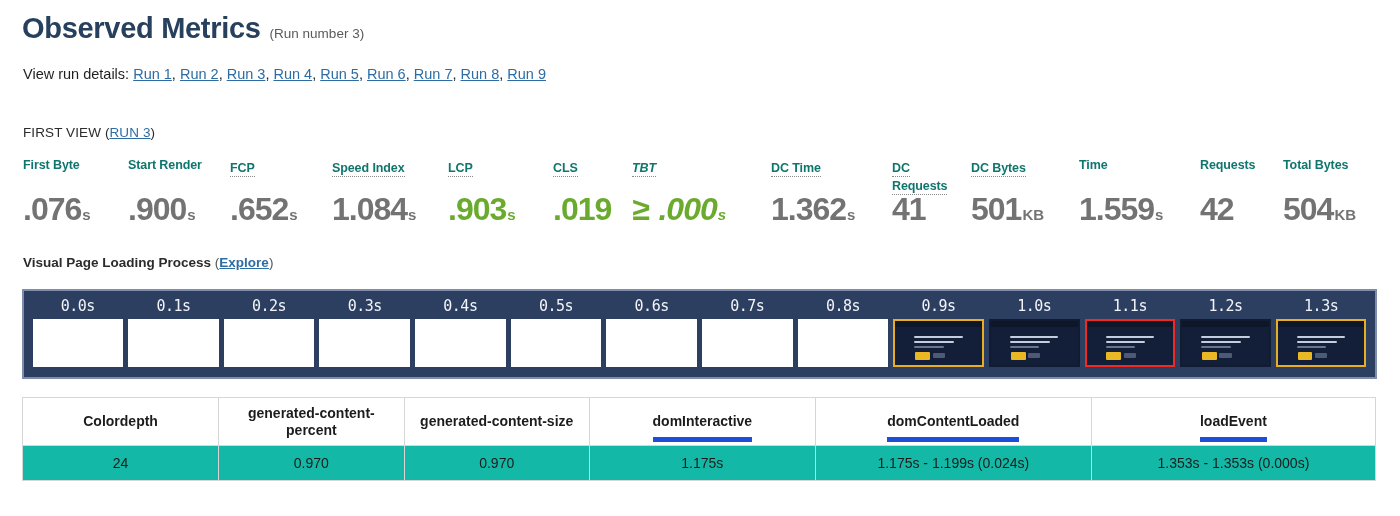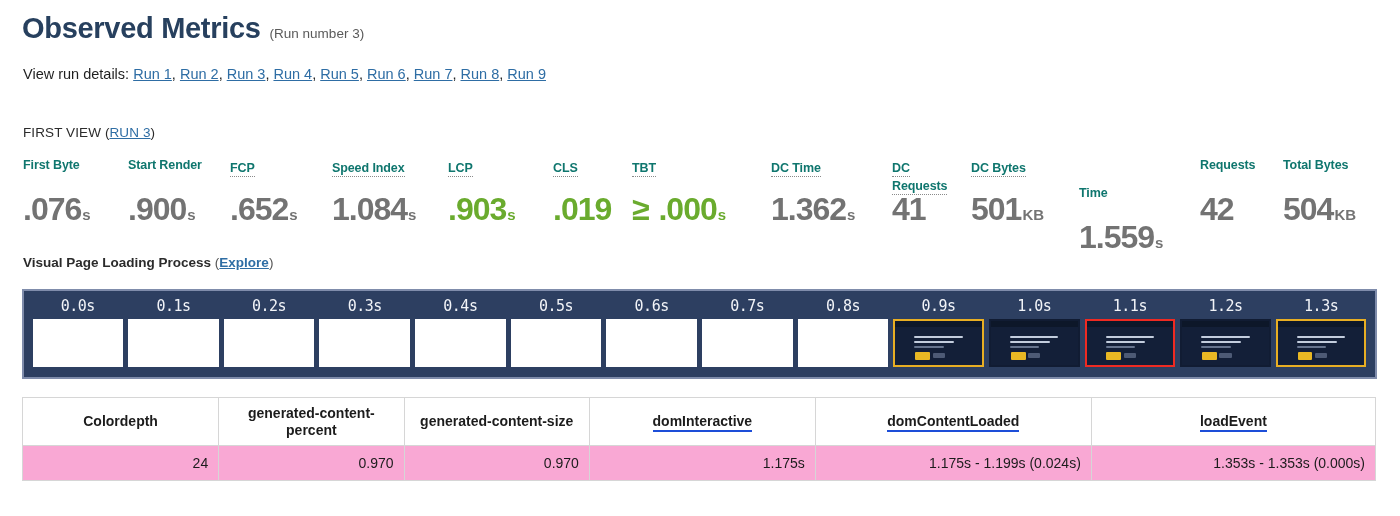--- a/index.html
+++ b/index.html
@@ -219,30 +219,30 @@
   .tbl th {
     height: 48px;
     font-weight: bold;
     text-align: center;
     vertical-align: middle;
     padding: 4px 6px;
     line-height: 17px;
     background: #ffffff;
   }
   .tbl th .tip-h {
-    border-bottom: 2px solid #1d4ed8;
-    padding-bottom: 1px;
+    border-bottom: 5px solid #1d4ed8;
+    padding-bottom: 8px;
     cursor: help;
   }
   .tbl td {
     height: 35px;
-    text-align: right;
+    text-align: center;
     padding: 4px 10px;
     vertical-align: middle;
-    background: #f9a8d4;
+    background: #14b8a6;
   }
 </style>
 </head>
 <body>
 
 <div class="page">
 
   <div class="header-row">
     <span class="page-title">Observed Metrics</span>
     <span class="title-sub">(Run number 3)</span>
@@ -264,26 +264,26 @@
         <div class="m-value">.076<span class="unit">s</span></div>
       </div>
       <div class="metric" style="left: 105px;">
         <div class="m-label">Start Render</div>
         <div class="m-value">.900<span class="unit">s</span></div>
       </div>
       <div class="metric tip" style="left: 207px;"><div class="m-label">FCP</div><div class="m-value">.652<span class="unit">s</span></div></div>
       <div class="metric tip" style="left: 309px;"><div class="m-label">Speed Index</div><div class="m-value">1.084<span class="unit">s</span></div></div>
       <div class="metric tip" style="left: 425px;"><div class="m-label">LCP</div><div class="m-value good">.903<span class="unit">s</span></div></div>
       <div class="metric tip" style="left: 530px;"><div class="m-label">CLS</div><div class="m-value good">.019</div></div>
-      <div class="metric tip" style="left: 609px;"><div class="m-label">TBT</div><div class="m-value good"><span class="ge">≥ </span>.000<span class="unit">s</span></div></div>
+      <div class="metric tip" style="left: 609px; font-style: italic;"><div class="m-label">TBT</div><div class="m-value good"><span class="ge">≥ </span>.000<span class="unit">s</span></div></div>
       <div class="metric tip" style="left: 748px;"><div class="m-label">DC Time</div><div class="m-value">1.362<span class="unit">s</span></div></div>
       <div class="metric tip" style="left: 869px;"><div class="m-label">DC
 Requests</div><div class="m-value">41</div></div>
       <div class="metric tip" style="left: 948px;"><div class="m-label">DC Bytes</div><div class="m-value">501<span class="unit">KB</span></div></div>
-      <div class="metric" style="left: 1056px; margin-top: 28px;">
+      <div class="metric" style="left: 1056px;">
         <div class="m-label">Time</div>
         <div class="m-value">1.559<span class="unit">s</span></div>
       </div>
       <div class="metric" style="left: 1177px;">
         <div class="m-label">Requests</div>
         <div class="m-value">42</div>
       </div>
       <div class="metric" style="left: 1260px;">
         <div class="m-label">Total Bytes</div>
         <div class="m-value">504<span class="unit">KB</span></div>

